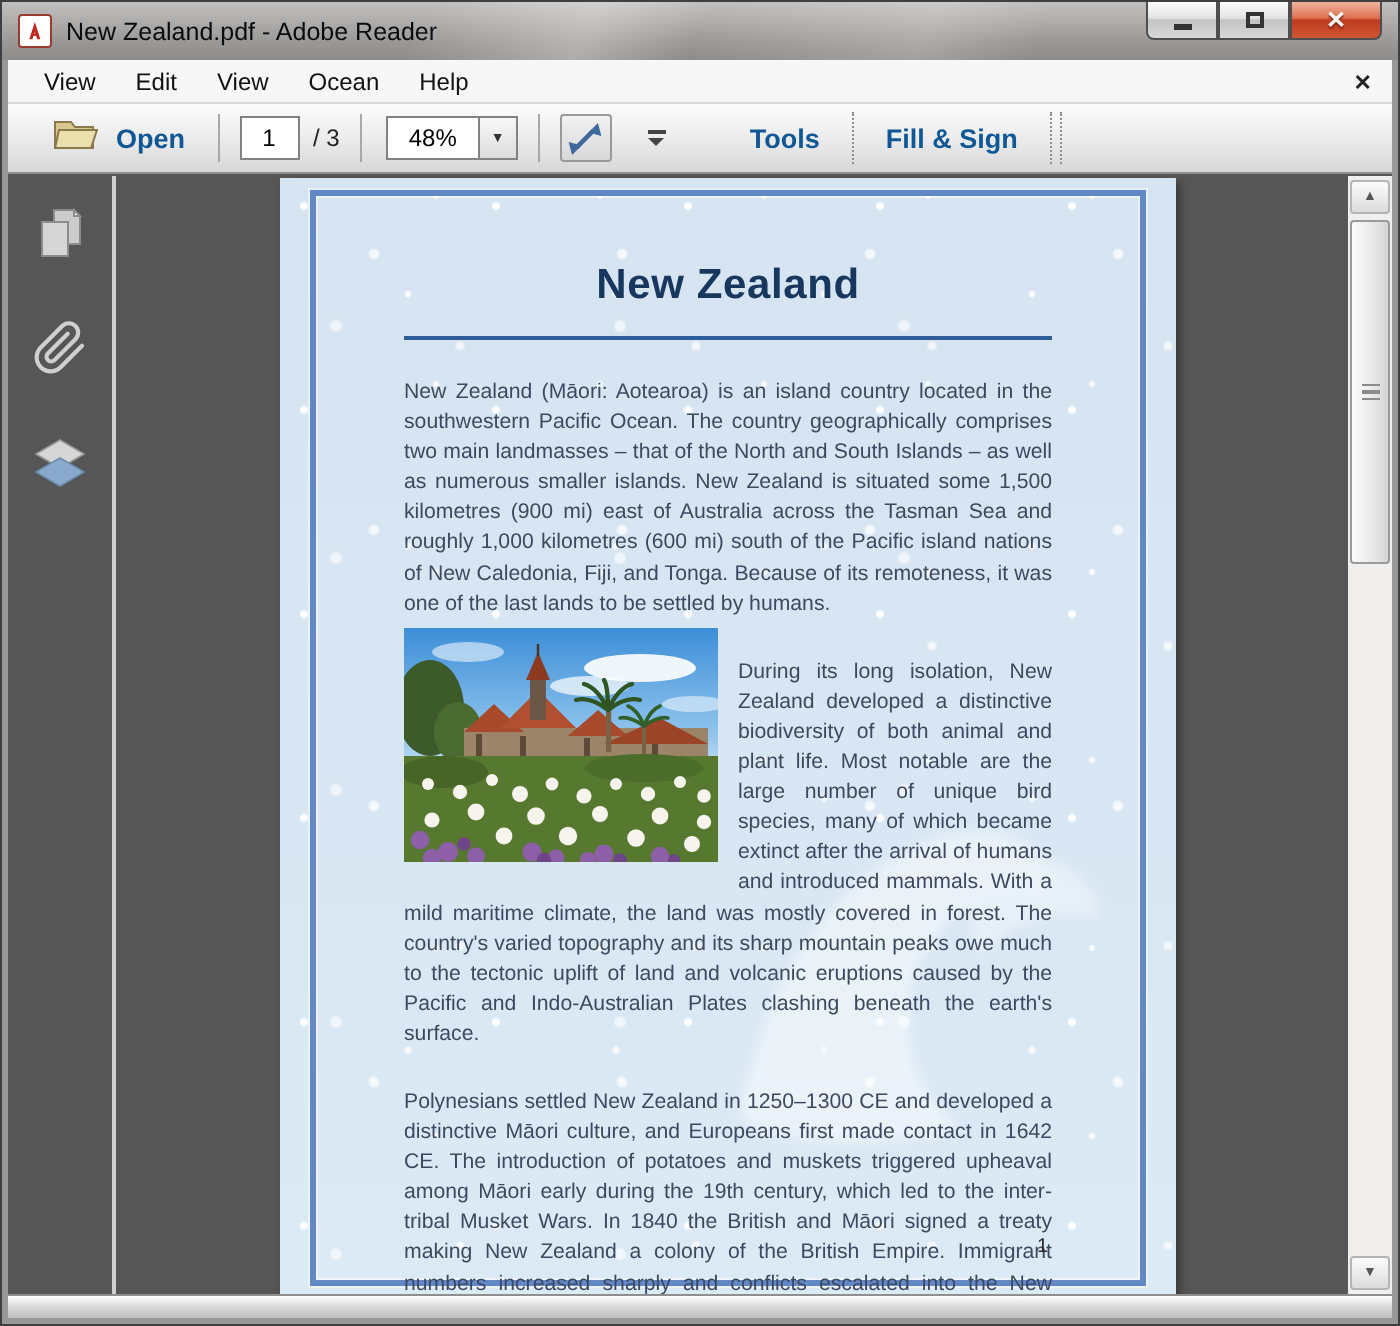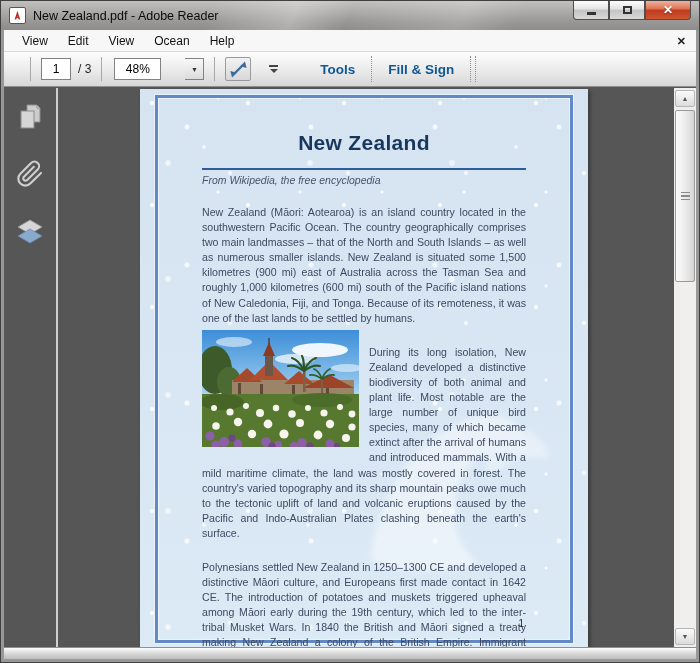--- a/index.html
+++ b/index.html
@@ -34,21 +34,21 @@
 
   
   .toolbar { height:35px; background:linear-gradient(180deg,#fdfdfd 0%,#ececec 50%,#d7d7d7 100%);
     border-bottom:1px solid #8f8f8f; display:flex; align-items:center; padding:0 0 0 16px; }
   .tb-sep { width:1px; height:24px; background:#a8a8a8; margin:0 10px; }
   .tb-sep.dotted { background:none; border-left:1px dotted #8f8f8f; height:26px; margin:0 2px; }
   .open-btn { display:flex; align-items:center; gap:8px; padding:3px 6px; }
   .blue-label { color:#0f5795; font-weight:bold; font-size:13.5px; white-space:nowrap; }
   .page-box { width:30px; height:22px; background:#fff; border:1px solid #828282; text-align:center; font-size:12px; color:#000; line-height:20px; }
   .page-total { font-size:12px; color:#222; margin-left:7px; }
-  .zoom-group { display:flex; margin-left:2px;gap:24px; }
+  .zoom-group { display:flex; margin-left:2px; }
   .zoom-box { width:47px; height:22px; background:#fff; border:1px solid #828282; text-align:center; font-size:12px; color:#000; line-height:20px; }
   .zoom-drop { width:19px; height:22px; border:1px solid #828282; border-left:none; display:flex; align-items:center; justify-content:center;
     background:linear-gradient(180deg,#f8f8f8,#dcdcdc); font-size:7px; color:#333; }
   .fit-btn { width:26px; height:24px; border:1px solid #9a9a9a; border-radius:2px; background:linear-gradient(180deg,#f2f2f2,#d8d8d8); display:flex; align-items:center; justify-content:center; }
   .chevron-btn { display:flex; flex-direction:column; align-items:center; gap:2px; padding:4px 6px; margin-left:12px; }
   .chevron-btn .bar { width:9px; height:1.5px; background:#444; }
   .chevron-btn .tri { width:0; height:0; border-left:4px solid transparent; border-right:4px solid transparent; border-top:4px solid #444; }
   .tb-tabs { display:flex; align-items:flex-end; margin-left:22px; flex:1; }
   .tb-tab { padding:5px 14px; white-space:nowrap; }
 
@@ -129,20 +129,29 @@
     <div class="menubar">
       <span class="menu-item">View</span>
       <span class="menu-item">Edit</span>
       <span class="menu-item">View</span>
       <span class="menu-item">Ocean</span>
       <span class="menu-item">Help</span>
       <span class="menu-close">✕</span>
     </div>
 
     <div class="toolbar">
+      <div class="open-btn">
+        <span>
+          <svg width="24" height="19" viewBox="0 0 24 19">
+            <path d="M1.5 4 h8 l2 2.5 h9 v10.5 h-19 z" fill="#d9c88e" stroke="#8a7a4a" stroke-width="1"></path>
+            <path d="M3.5 8 h19 l-3 9 h-18 z" fill="#ecdfae" stroke="#8a7a4a" stroke-width="1"></path>
+          </svg>
+        </span>
+        <span class="blue-label">Open</span>
+      </div>
       <div class="tb-sep"></div>
       <input class="page-box" readonly="" value="1" style="">
       <span class="page-total">/ 3</span>
       <div class="tb-sep"></div>
       <div class="zoom-group">
         <input class="zoom-box" readonly="" value="48%" style="">
         <div class="zoom-drop">
             <span>▼</span>
           </div>
       </div>
@@ -193,21 +202,20 @@
       <div class="docarea">
         <div class="page">
           <svg class="watermark" viewBox="0 0 230 200">
             <path d="M30 180 C40 120 70 60 130 40 C160 30 190 45 185 70 C150 60 120 85 115 120 C112 150 120 170 140 185 C100 195 55 195 30 180 Z" fill="#ffffff"></path>
             <path d="M140 60 C170 40 205 50 210 80 C180 75 160 85 150 100 Z" fill="#ffffff" opacity=".8"></path>
           </svg>
           <div class="page-frame">
             <div class="content">
               <div class="doc-title">New Zealand</div>
               <div class="doc-rule"></div>
-              <div class="doc-sub">From Wikipedia, the free encyclopedia</div>
               <p class="para">New Zealand (Māori: Aotearoa) is an island country located in the southwestern Pacific Ocean. The country geographically comprises two main landmasses – that of the North and South Islands – as well as numerous smaller islands. New Zealand is situated some 1,500 kilometres (900 mi) east of Australia across the Tasman Sea and roughly 1,000 kilometres (600 mi) south of the Pacific island nations of New Caledonia, Fiji, and Tonga. Because of its remoteness, it was one of the last lands to be settled by humans.</p>
               <div class="photo-float">
                 <svg viewBox="0 0 157 117">
                   <defs>
                     <linearGradient id="sky" x1="0" y1="0" x2="0" y2="1">
                       <stop offset="0" stop-color="#3d8ed8"></stop>
                       <stop offset="0.65" stop-color="#8cc2ec"></stop>
                       <stop offset="1" stop-color="#cfe6f8"></stop>
                     </linearGradient>
                   </defs>

